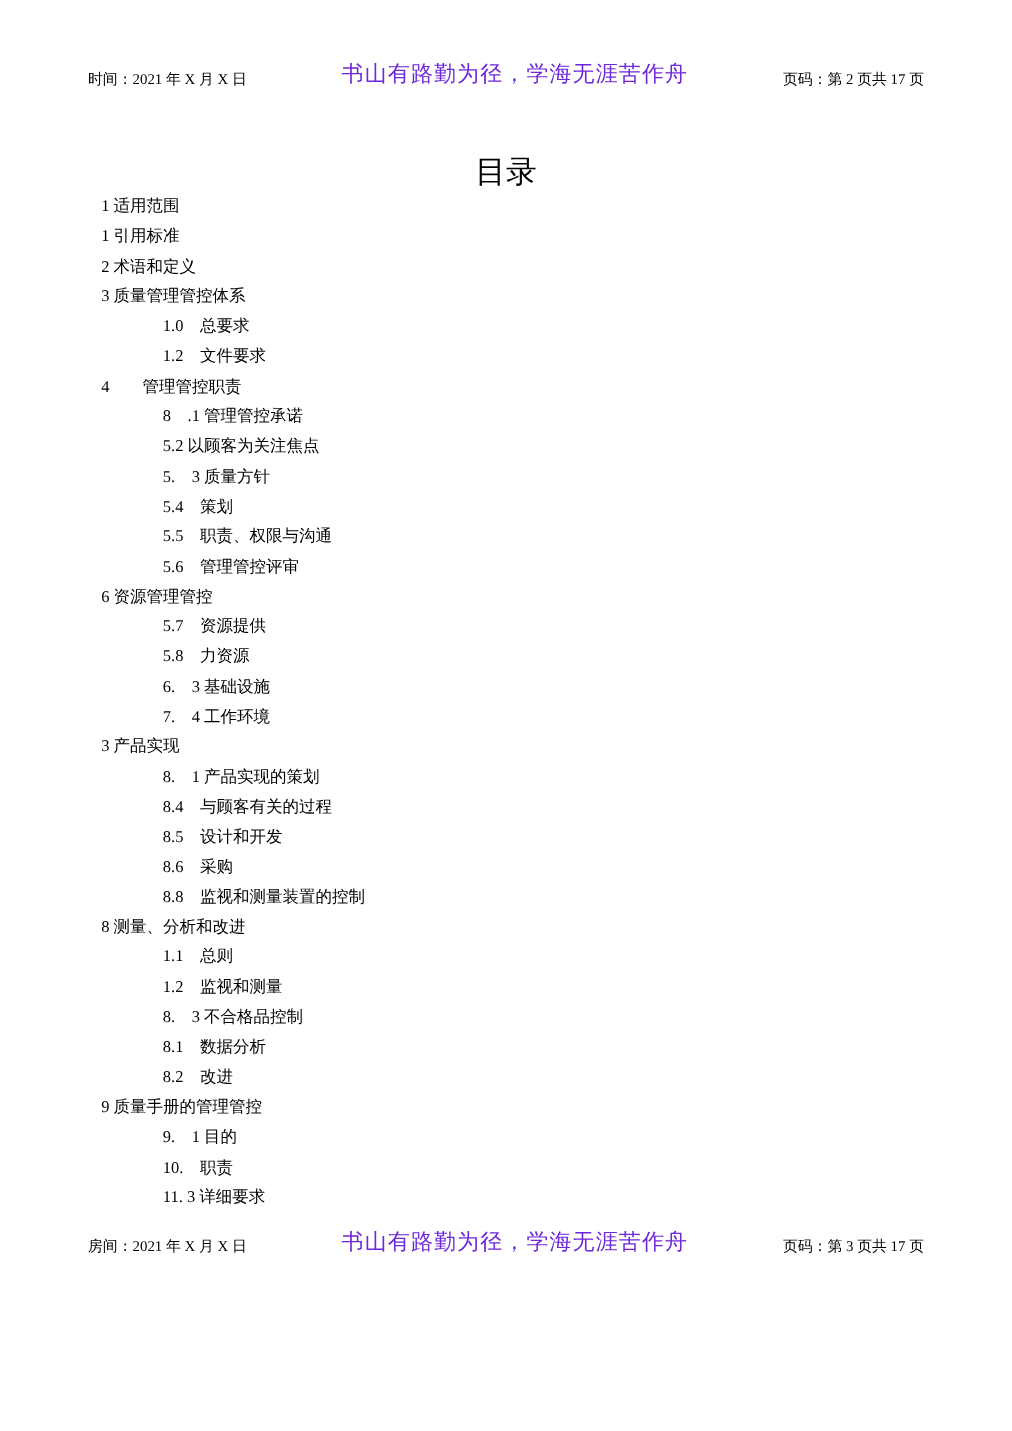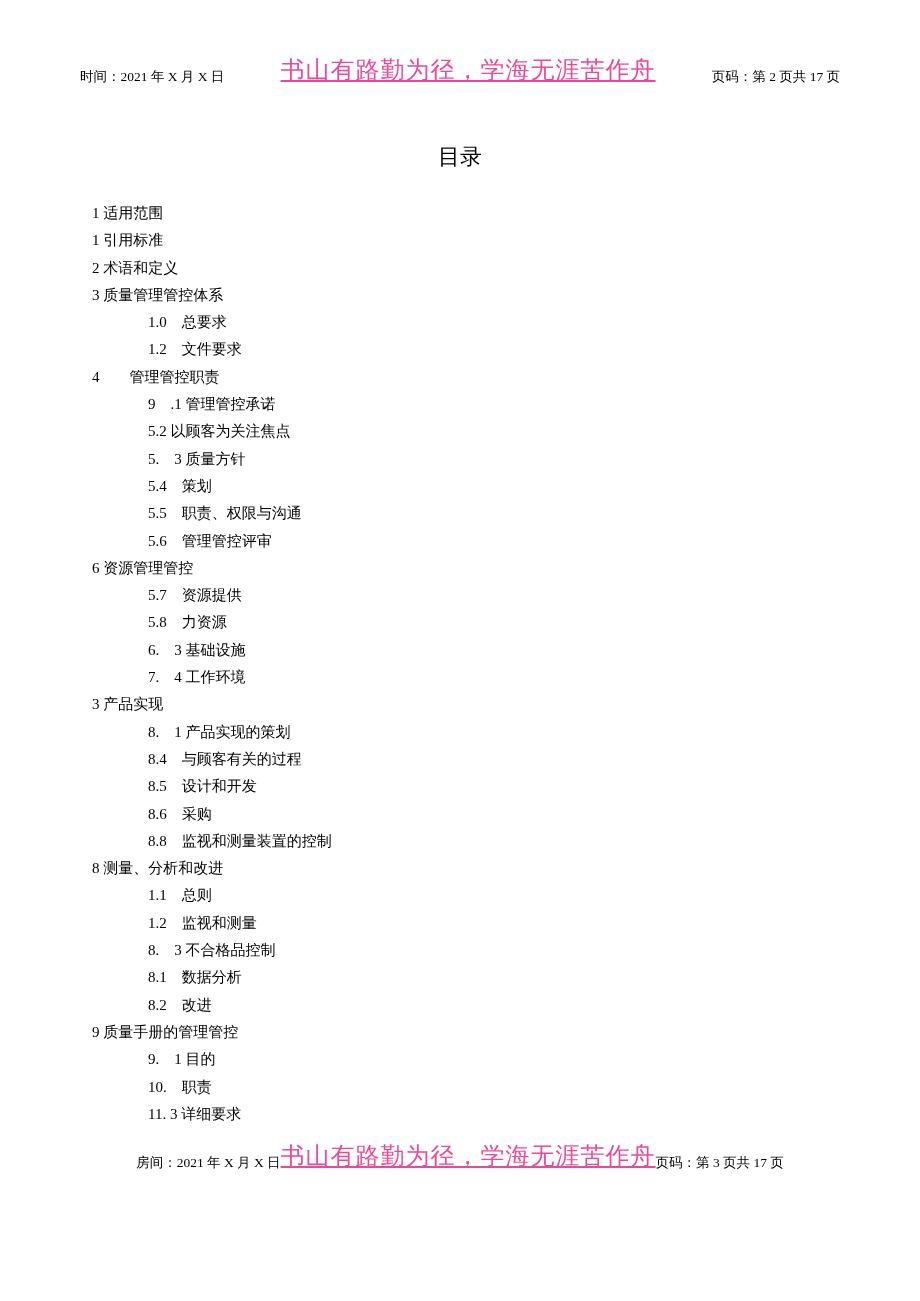--- a/index.html
+++ b/index.html
@@ -18,37 +18,34 @@
     display: flex;
     align-items: flex-end;
     justify-content: space-between;
     white-space: nowrap;
   }
   .header {
     margin-bottom: 56px;
   }
   .footer {
     margin-top: 12px;
-    justify-content: center;
   }
   .meta-left, .meta-right {
     font-size: 13.5px;
     color: #000;
   }
   .motto {
-    font-size: 24px;
-    color: #ec4899;
+    font-size: 20px;
+    color: #6d28d9;
     font-family: "KaiTi", "STKaiti", "SimSun", serif;
     letter-spacing: 1px;
-    text-decoration: underline;
   }
   .doc-title {
     text-align: center;
-    font-size: 22px;
-    margin-bottom: 28px;
+    font-size: 28px;
     font-family: "SimSun", "宋体", serif;
   }
   .toc {
     line-height: 1.82;
     font-size: 15px;
     font-family: "SimSun", "宋体", serif;
   }
   .lvl0 { margin-left: 12px; }
   .lvl1 { margin-left: 68px; }
 </style>
@@ -66,21 +63,21 @@
   <div class="doc-title">目录</div>
 
   <div class="toc" id="toc-container">
       <div class="lvl0">1 适用范围</div>
       <div class="lvl0">1 引用标准</div>
       <div class="lvl0">2 术语和定义</div>
       <div class="lvl0">3 质量管理管控体系</div>
       <div class="lvl1">1.0　总要求</div>
       <div class="lvl1">1.2　文件要求</div>
       <div class="lvl0">4　　管理管控职责</div>
-      <div class="lvl1">9　.1 管理管控承诺</div>
+      <div class="lvl1">8　.1 管理管控承诺</div>
       <div class="lvl1">5.2 以顾客为关注焦点</div>
       <div class="lvl1">5.　3 质量方针</div>
       <div class="lvl1">5.4　策划</div>
       <div class="lvl1">5.5　职责、权限与沟通</div>
       <div class="lvl1">5.6　管理管控评审</div>
       <div class="lvl0">6 资源管理管控</div>
       <div class="lvl1">5.7　资源提供</div>
       <div class="lvl1">5.8　力资源</div>
       <div class="lvl1">6.　3 基础设施</div>
       <div class="lvl1">7.　4 工作环境</div>

